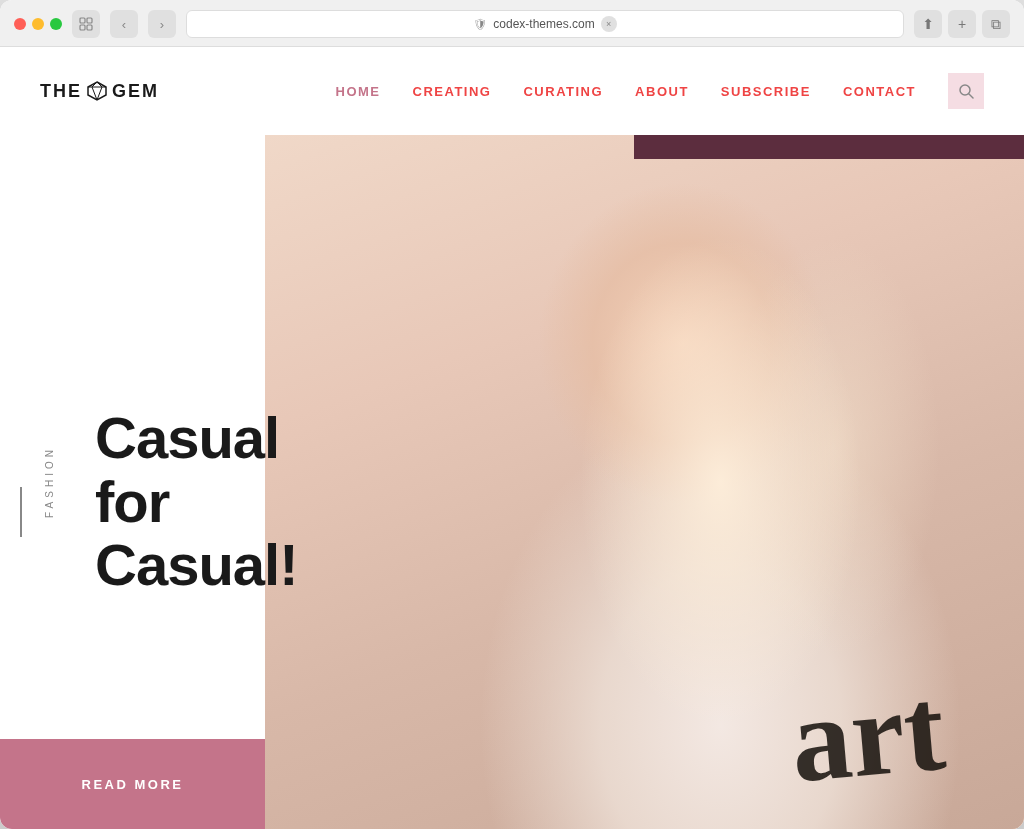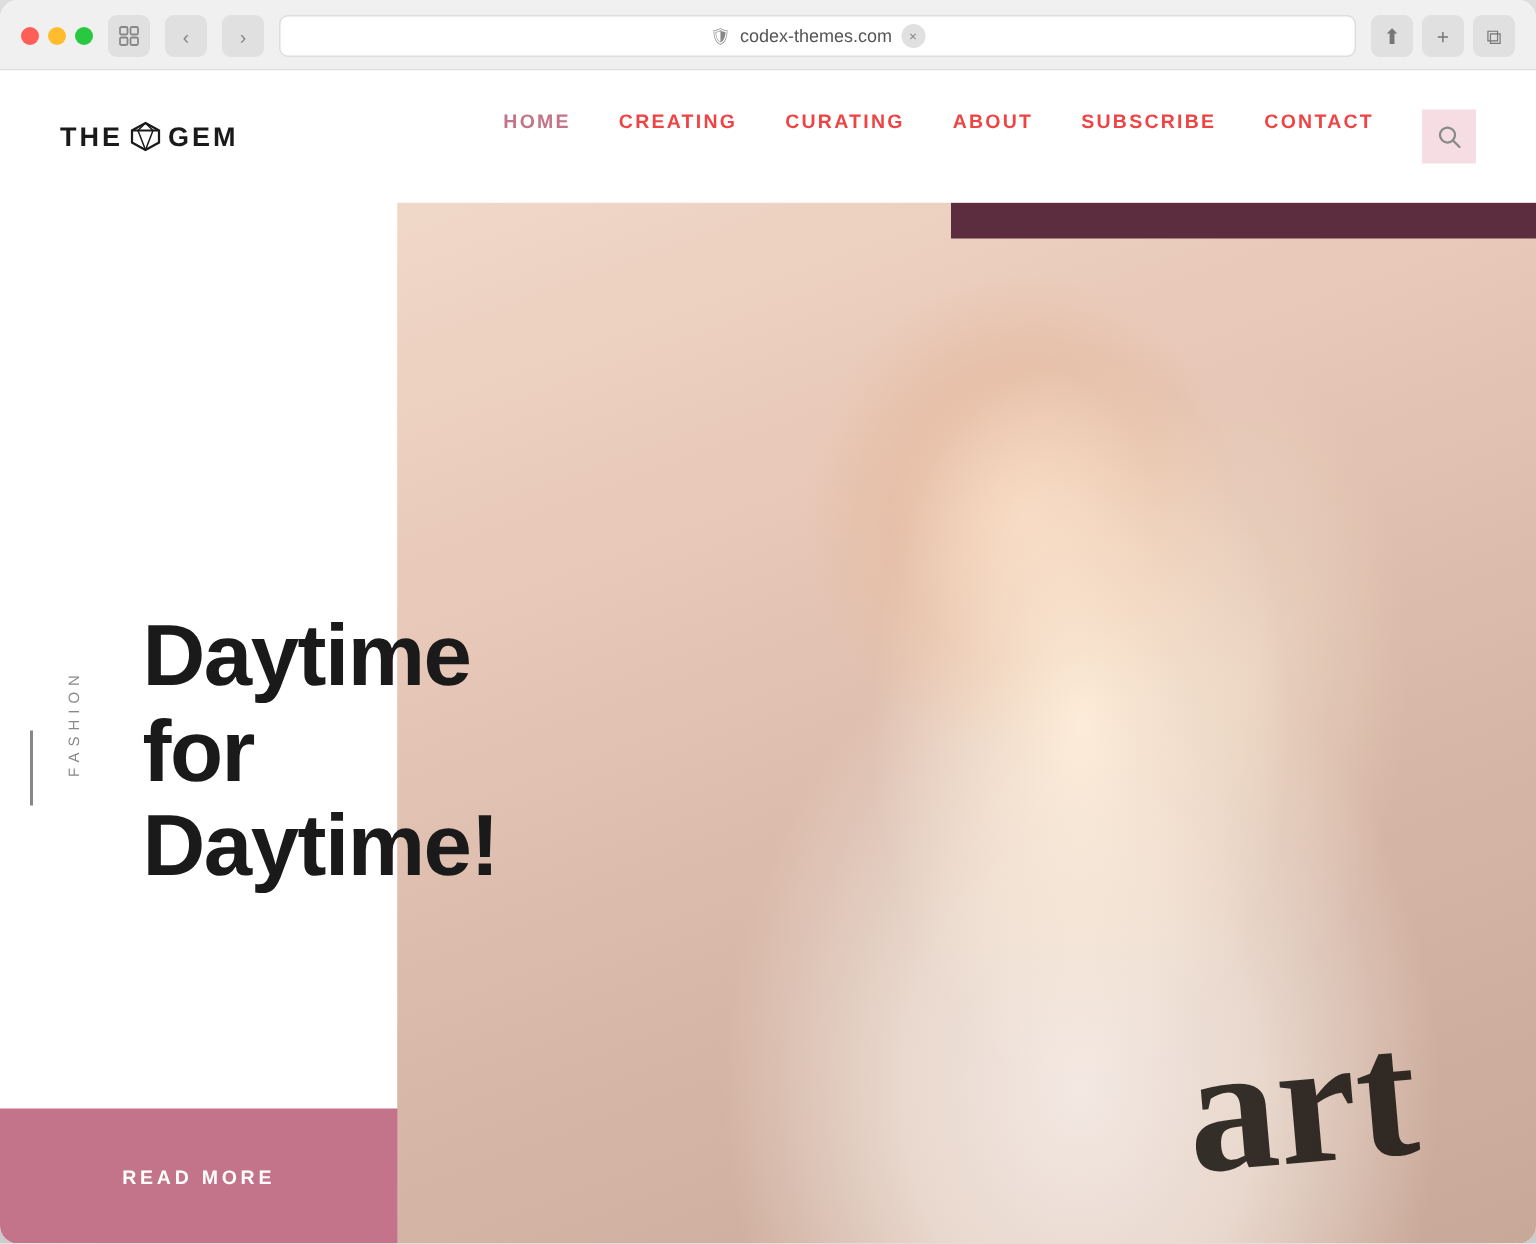--- a/index.html
+++ b/index.html
@@ -158,21 +158,21 @@
       flex: 0 0 auto;
     }
 
     .logo-gem {
       width: 22px;
       height: 22px;
     }
 
     .nav-links {
       display: flex;
-      align-items: flex-start;
+      align-items: center;
       gap: 32px;
       margin-left: auto;
     }
 
     .nav-link {
       font-size: 13px;
       font-weight: 600;
       letter-spacing: 1.5px;
       text-transform: uppercase;
       color: #ef4444;
@@ -402,22 +402,22 @@
         <div class="shirt-text">art</div>
       </div>
 
       <div class="hero-content">
         <div class="fashion-label">FASHION</div>
         <div class="fashion-line"></div>
 
         <div class="hero-title">
           <h1>
             <br>
-            <span>Daytime for</span><br>
-            <span>Daytime!</span>
+            <span>Casual for</span><br>
+            <span>Casual!</span>
           </h1>
         </div>
       </div>
 
       <div class="read-more-block">
         <span class="read-more-text">READ MORE</span>
       </div>
 
     </div>
 

